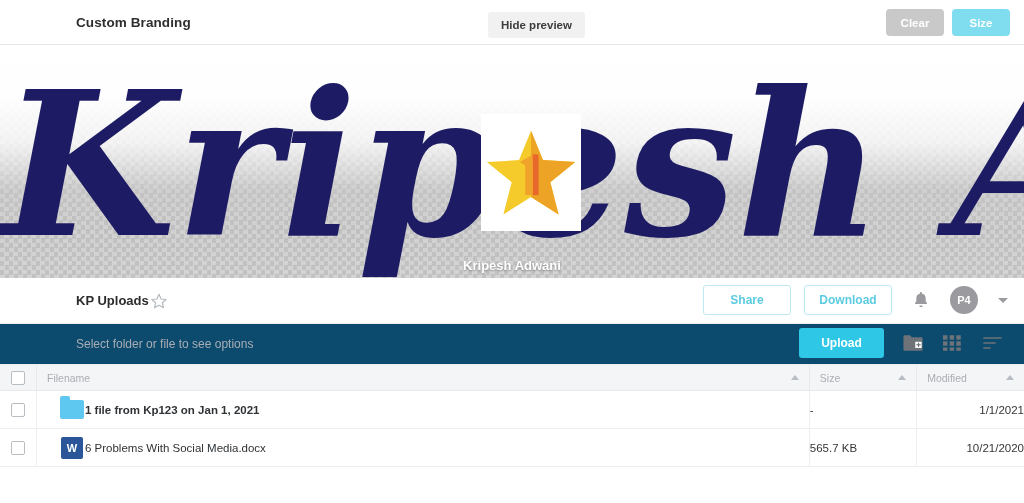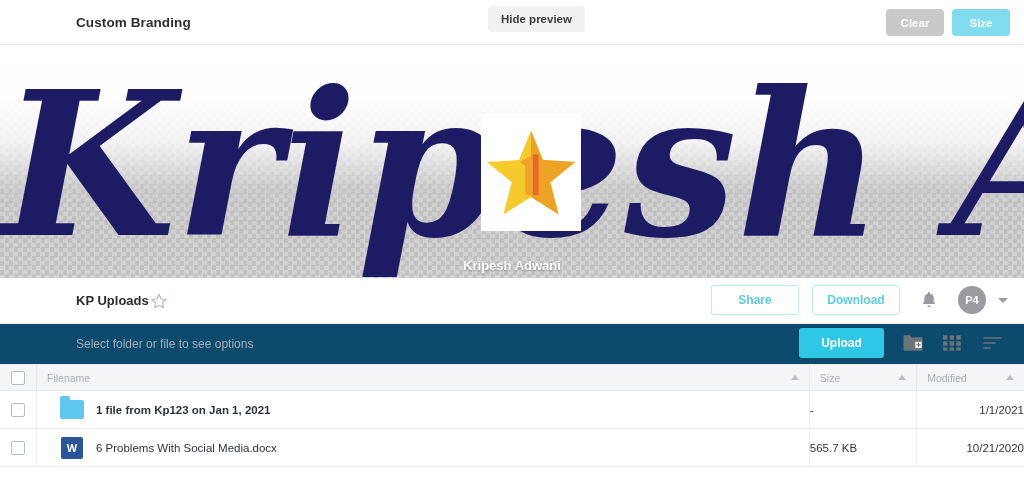--- a/index.html
+++ b/index.html
@@ -27,21 +27,21 @@
     left: 76px;
     top: 15px;
     font-size: 13.5px;
     font-weight: bold;
     color: #2e2e2e;
     letter-spacing: 0.1px;
   }
   .hide-preview-btn {
     position: absolute;
     left: 488px;
-    top: 6px;
+    top: 12px;
     height: 26px;
     padding: 0 13px;
     display: flex;
     align-items: center;
     background: #f1f1f1;
     border: none;
     border-radius: 3px;
     font-family: "Liberation Sans", sans-serif;
     font-size: 11.5px;
     font-weight: bold;
@@ -165,21 +165,21 @@
     font-family: "Liberation Sans", sans-serif;
     font-size: 12px;
     font-weight: bold;
     cursor: pointer;
     display: flex;
     align-items: center;
     justify-content: center;
   }
   .bell-icon { width: 20px; height: 22px; cursor: pointer; margin-left: 6px; }
   .bell-icon svg { display: block; }
-  .avatar-wrap { display: flex; align-items: center; gap: 12px; cursor: pointer; margin-left: 6px; }
+  .avatar-wrap { display: flex; align-items: center; gap: 20px; cursor: pointer; margin-left: 6px; }
   .avatar {
     width: 28px; height: 28px;
     border-radius: 50%;
     background: #9a9a9f;
     color: #ffffff;
     font-size: 11px;
     font-weight: bold;
     display: flex; align-items: center; justify-content: center;
   }
   .caret-down {
@@ -267,21 +267,21 @@
   .cell-right { text-align: right; padding-right: 16px; }
 
   .checkbox {
     width: 14px; height: 14px;
     border: 1.5px solid #b8bdc2;
     border-radius: 2px;
     background: #ffffff;
     margin: 0 auto;
     cursor: pointer;
   }
-  .name-cell { display: flex; align-items: center; gap: 11px; padding-left: 22px; }
+  .name-cell { display: flex; align-items: center; padding-left: 22px; }
   .file-icon { width: 26px; height: 26px; flex: 0 0 26px; display:flex; align-items:center; justify-content:center;}
   .name-text { font-size: 11.5px; color: #2f3336; }
   .name-text.bold { font-weight: bold; }
 
   .folder-glyph { width: 24px; height: 19px; background: #5ec8f0; border-radius: 2px; position: relative; }
   .folder-glyph::before {
     content: ""; position: absolute; left: 0; top: -4px;
     width: 10px; height: 5px; background: #5ec8f0; border-radius: 2px 2px 0 0;
   }
   .word-glyph {

